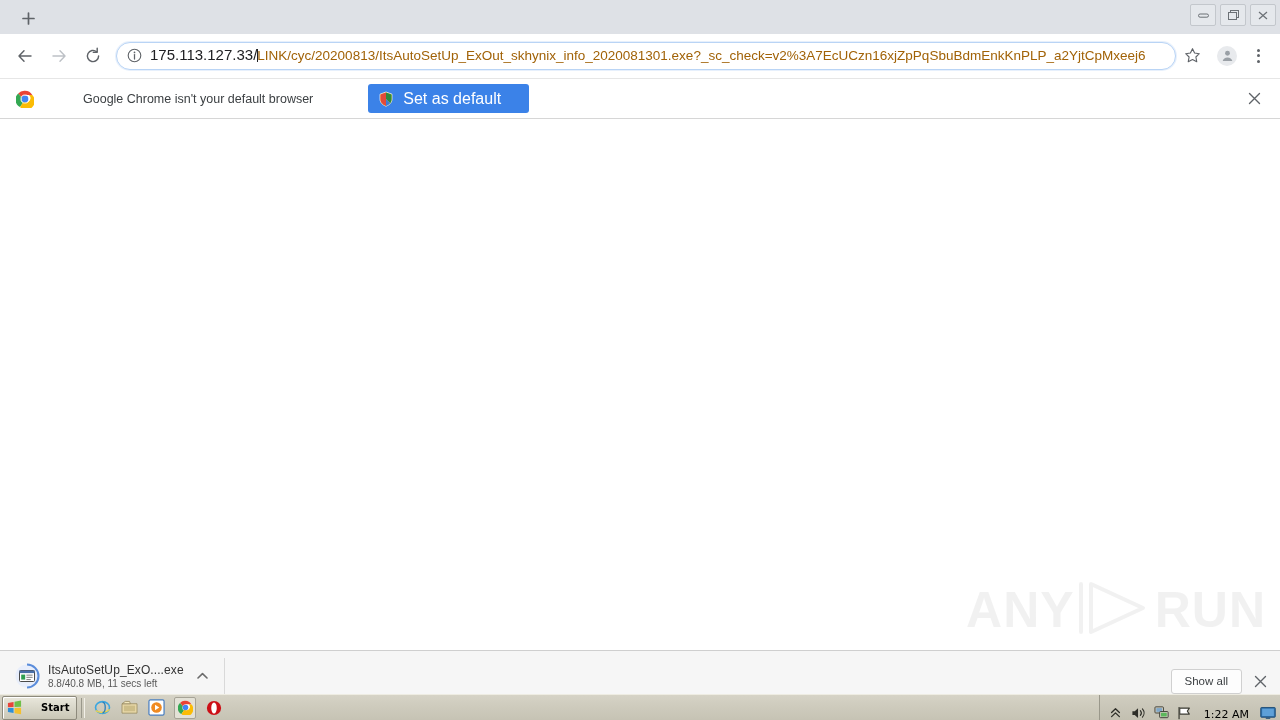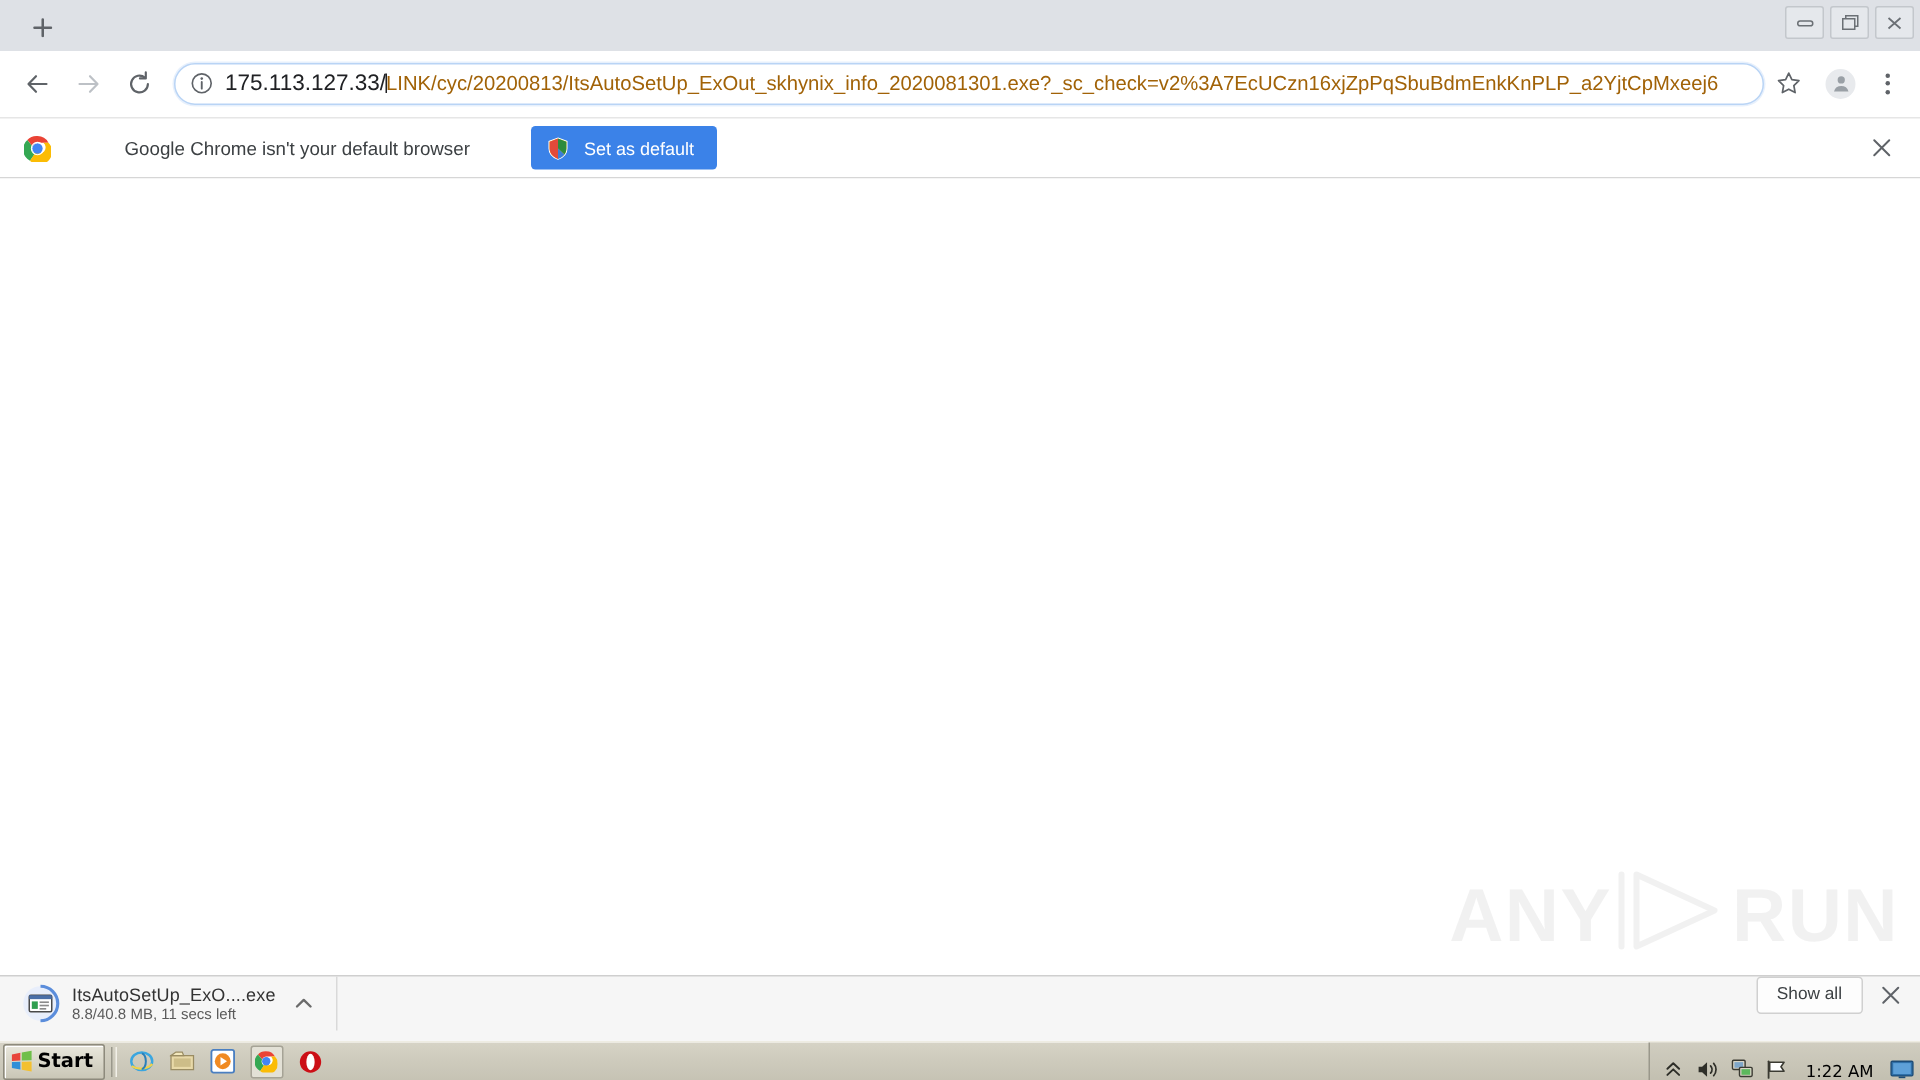--- a/index.html
+++ b/index.html
@@ -213,29 +213,29 @@
     position: relative;
     gap: 36px;
   }
   .chrome-logo { width: 18px; height: 18px; flex:none; margin-right: 13px; }
   .infobar-text {
     font-size: 12.5px;
     color: #3c4043;
     white-space: nowrap;
   }
   .setdefault-btn {
-    margin-left: 5px;
+    margin-left: 19px;
     height: 29px;
     background: #3b82e8;
     color: #ffffff;
     border-radius: 3px;
     display: flex;
     align-items: center;
-    padding: 0 15px 0 10px;
-    font-size: 12px;
+    padding: 0 28px 0 10px;
+    font-size: 16px;
     gap: 9px;
     box-sizing: border-box;
   }
   .shield-ico { width:16px; height:16px; flex:none;}
   .infobar-close {
     position: absolute;
     right: 16px;
     top: 50%;
     transform: translateY(-50%);
     width: 20px; height: 20px;
@@ -269,21 +269,21 @@
     line-height: 1;
   }
   .wm-logo { margin: 0 2px; }
 
   
   .download-shelf {
     height: 44px;
     background: #f6f6f6;
     border-top: 1px solid #cfcfcf;
     display: flex;
-    align-items: flex-start;
+    align-items: flex-end;
     padding: 0 10px 0 14px;
     box-sizing: border-box;
     position: relative;
   }
   .dl-item {
     display: flex;
     align-items: center;
     height: 36px;
     padding-right: 6px;
     border-right: 1px solid #d9d9d9;
@@ -335,27 +335,27 @@
     border-top: 1px solid #eeece2;
     display: flex;
     align-items: center;
     box-sizing: border-box;
   }
   .start-btn {
     height: 22px;
     margin-left: 2px;
     display: flex;
     align-items: center;
-    gap: 3px;
+    gap: 19px;
     padding: 0 7px 0 4px;
     background: linear-gradient(to bottom,#e9e7dc,#c9c6b6);
     border: 1px solid #8d8a7c;
     border-radius: 2px;
     box-shadow: inset 1px 1px 0 #ffffff;
-    font-size: 13px;
+    font-size: 10px;
     font-weight: bold;
     color: #000000;
     font-family: "DejaVu Sans", sans-serif;
   }
   .tb-sep {
     width: 2px; height: 20px;
     margin: 0 4px;
     border-left: 1px solid #9a988b;
     border-right: 1px solid #f2f0e8;
   }

